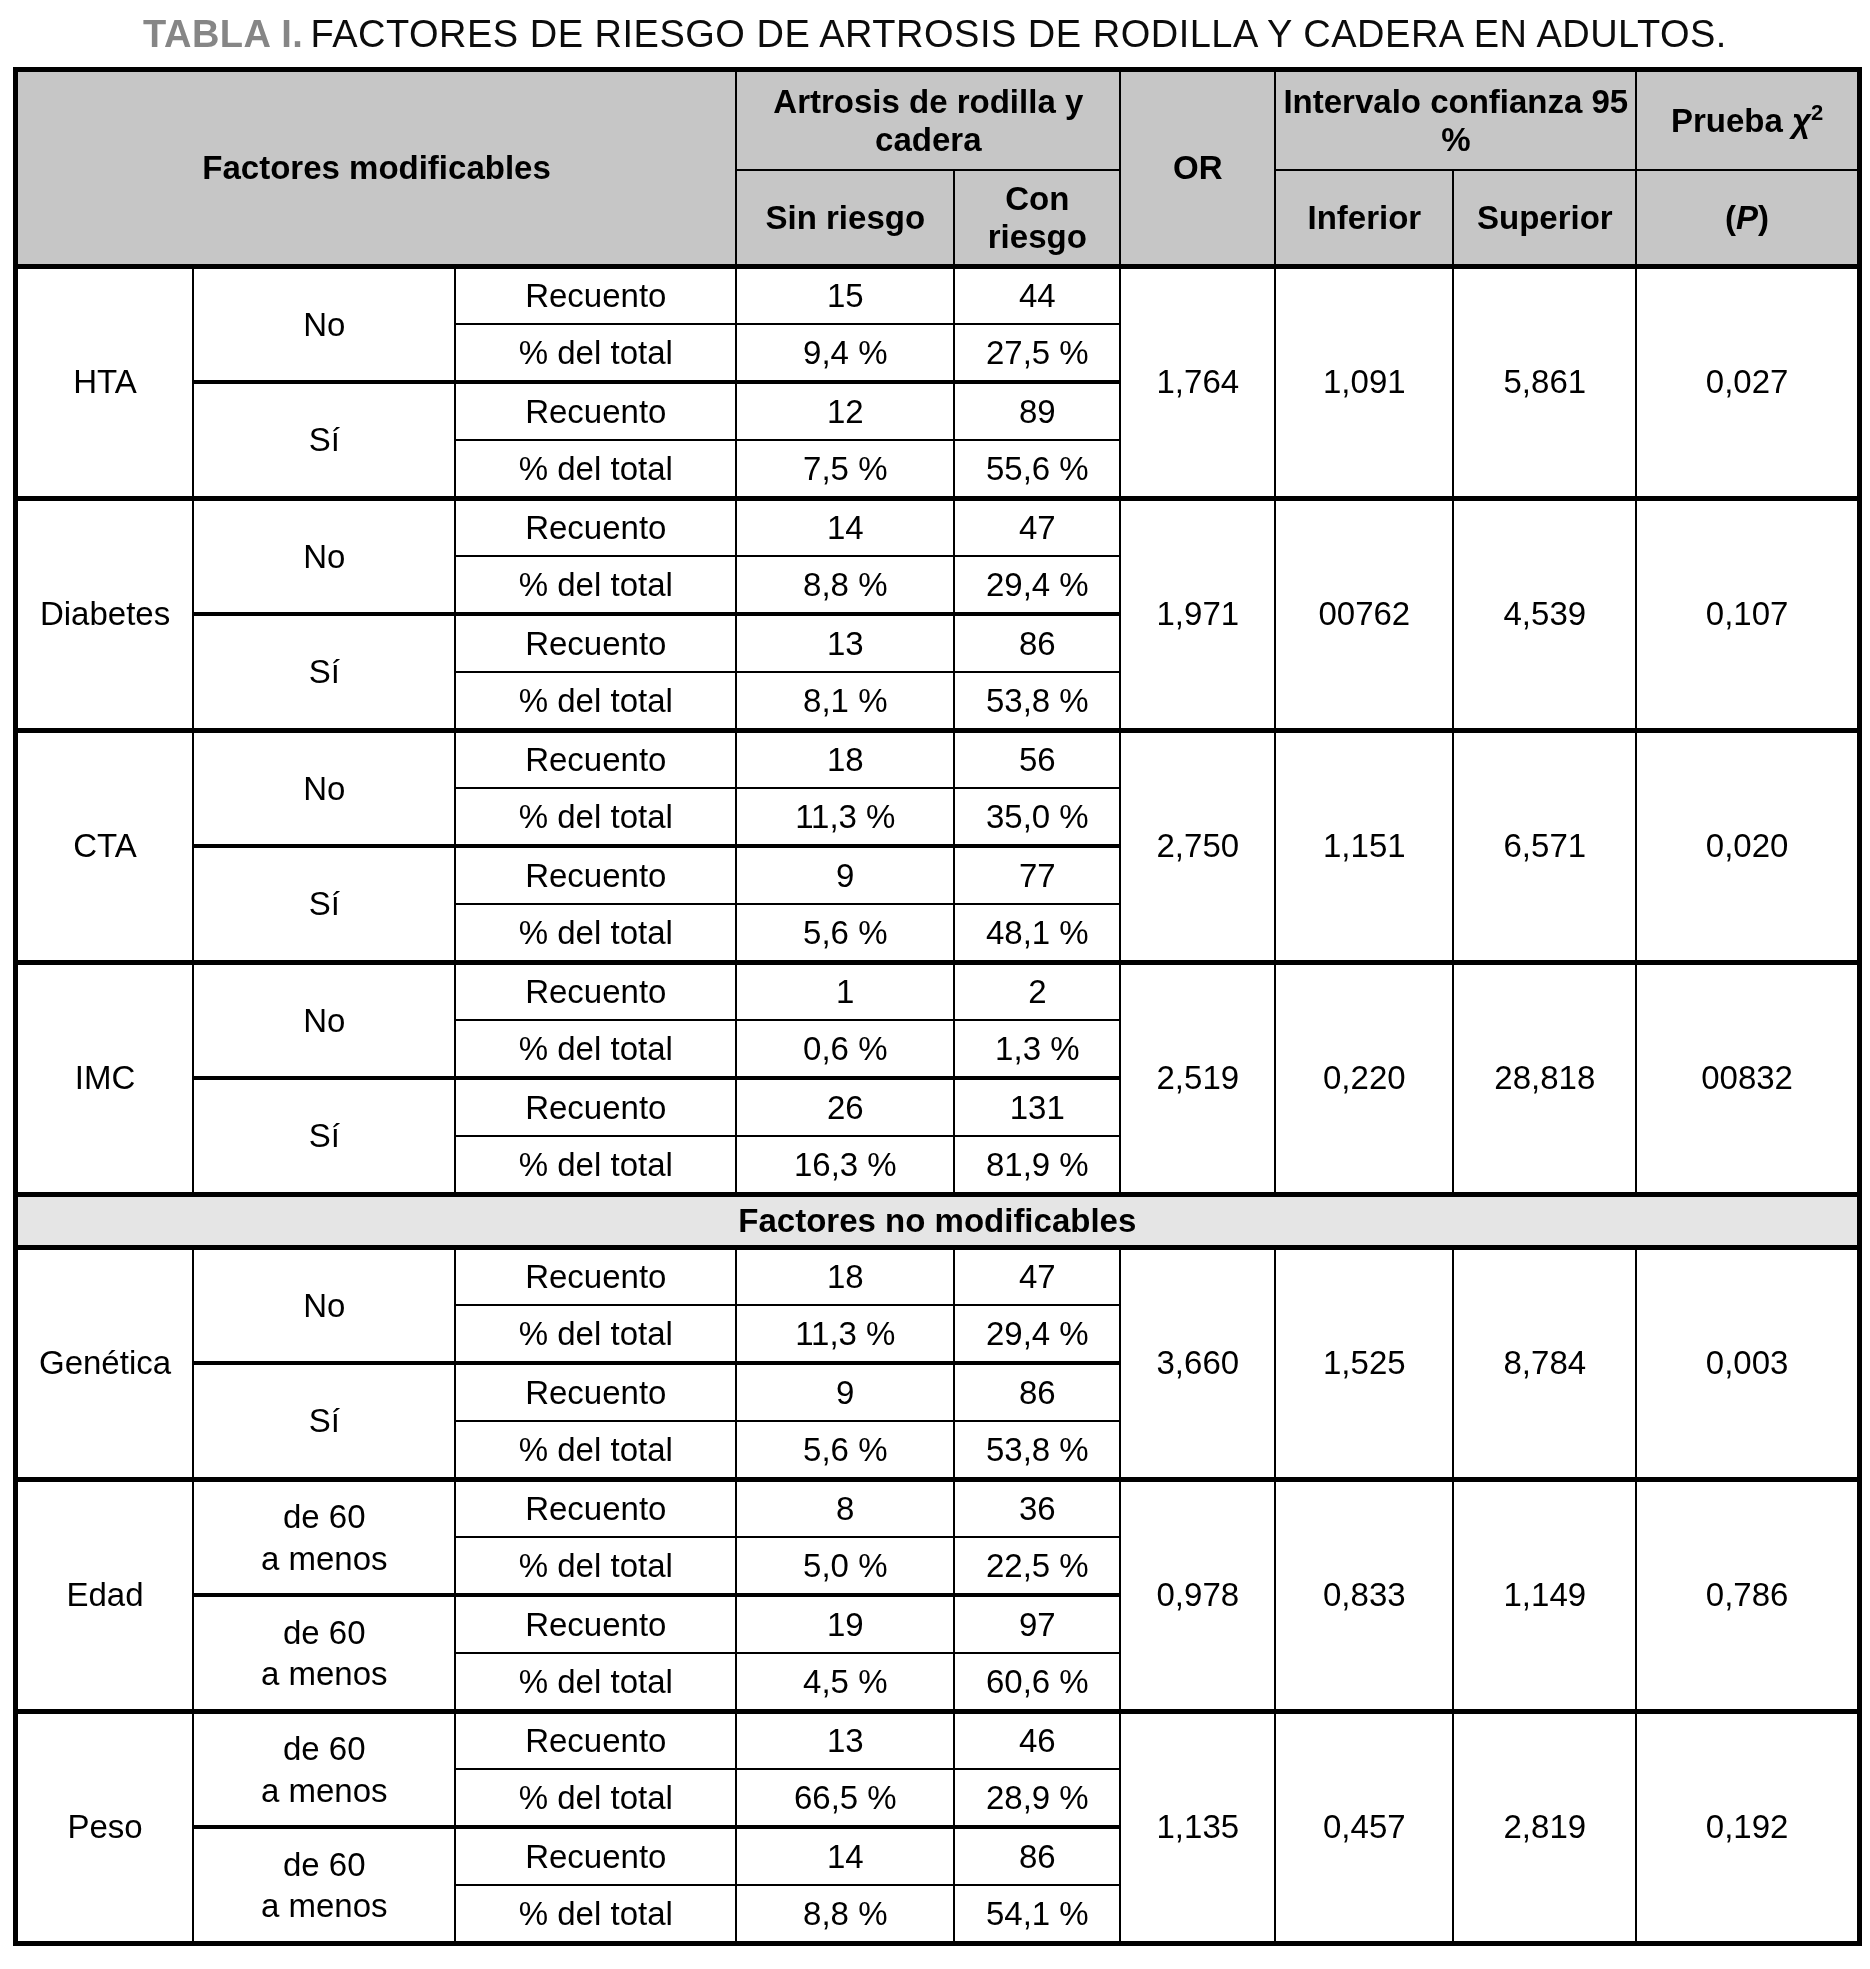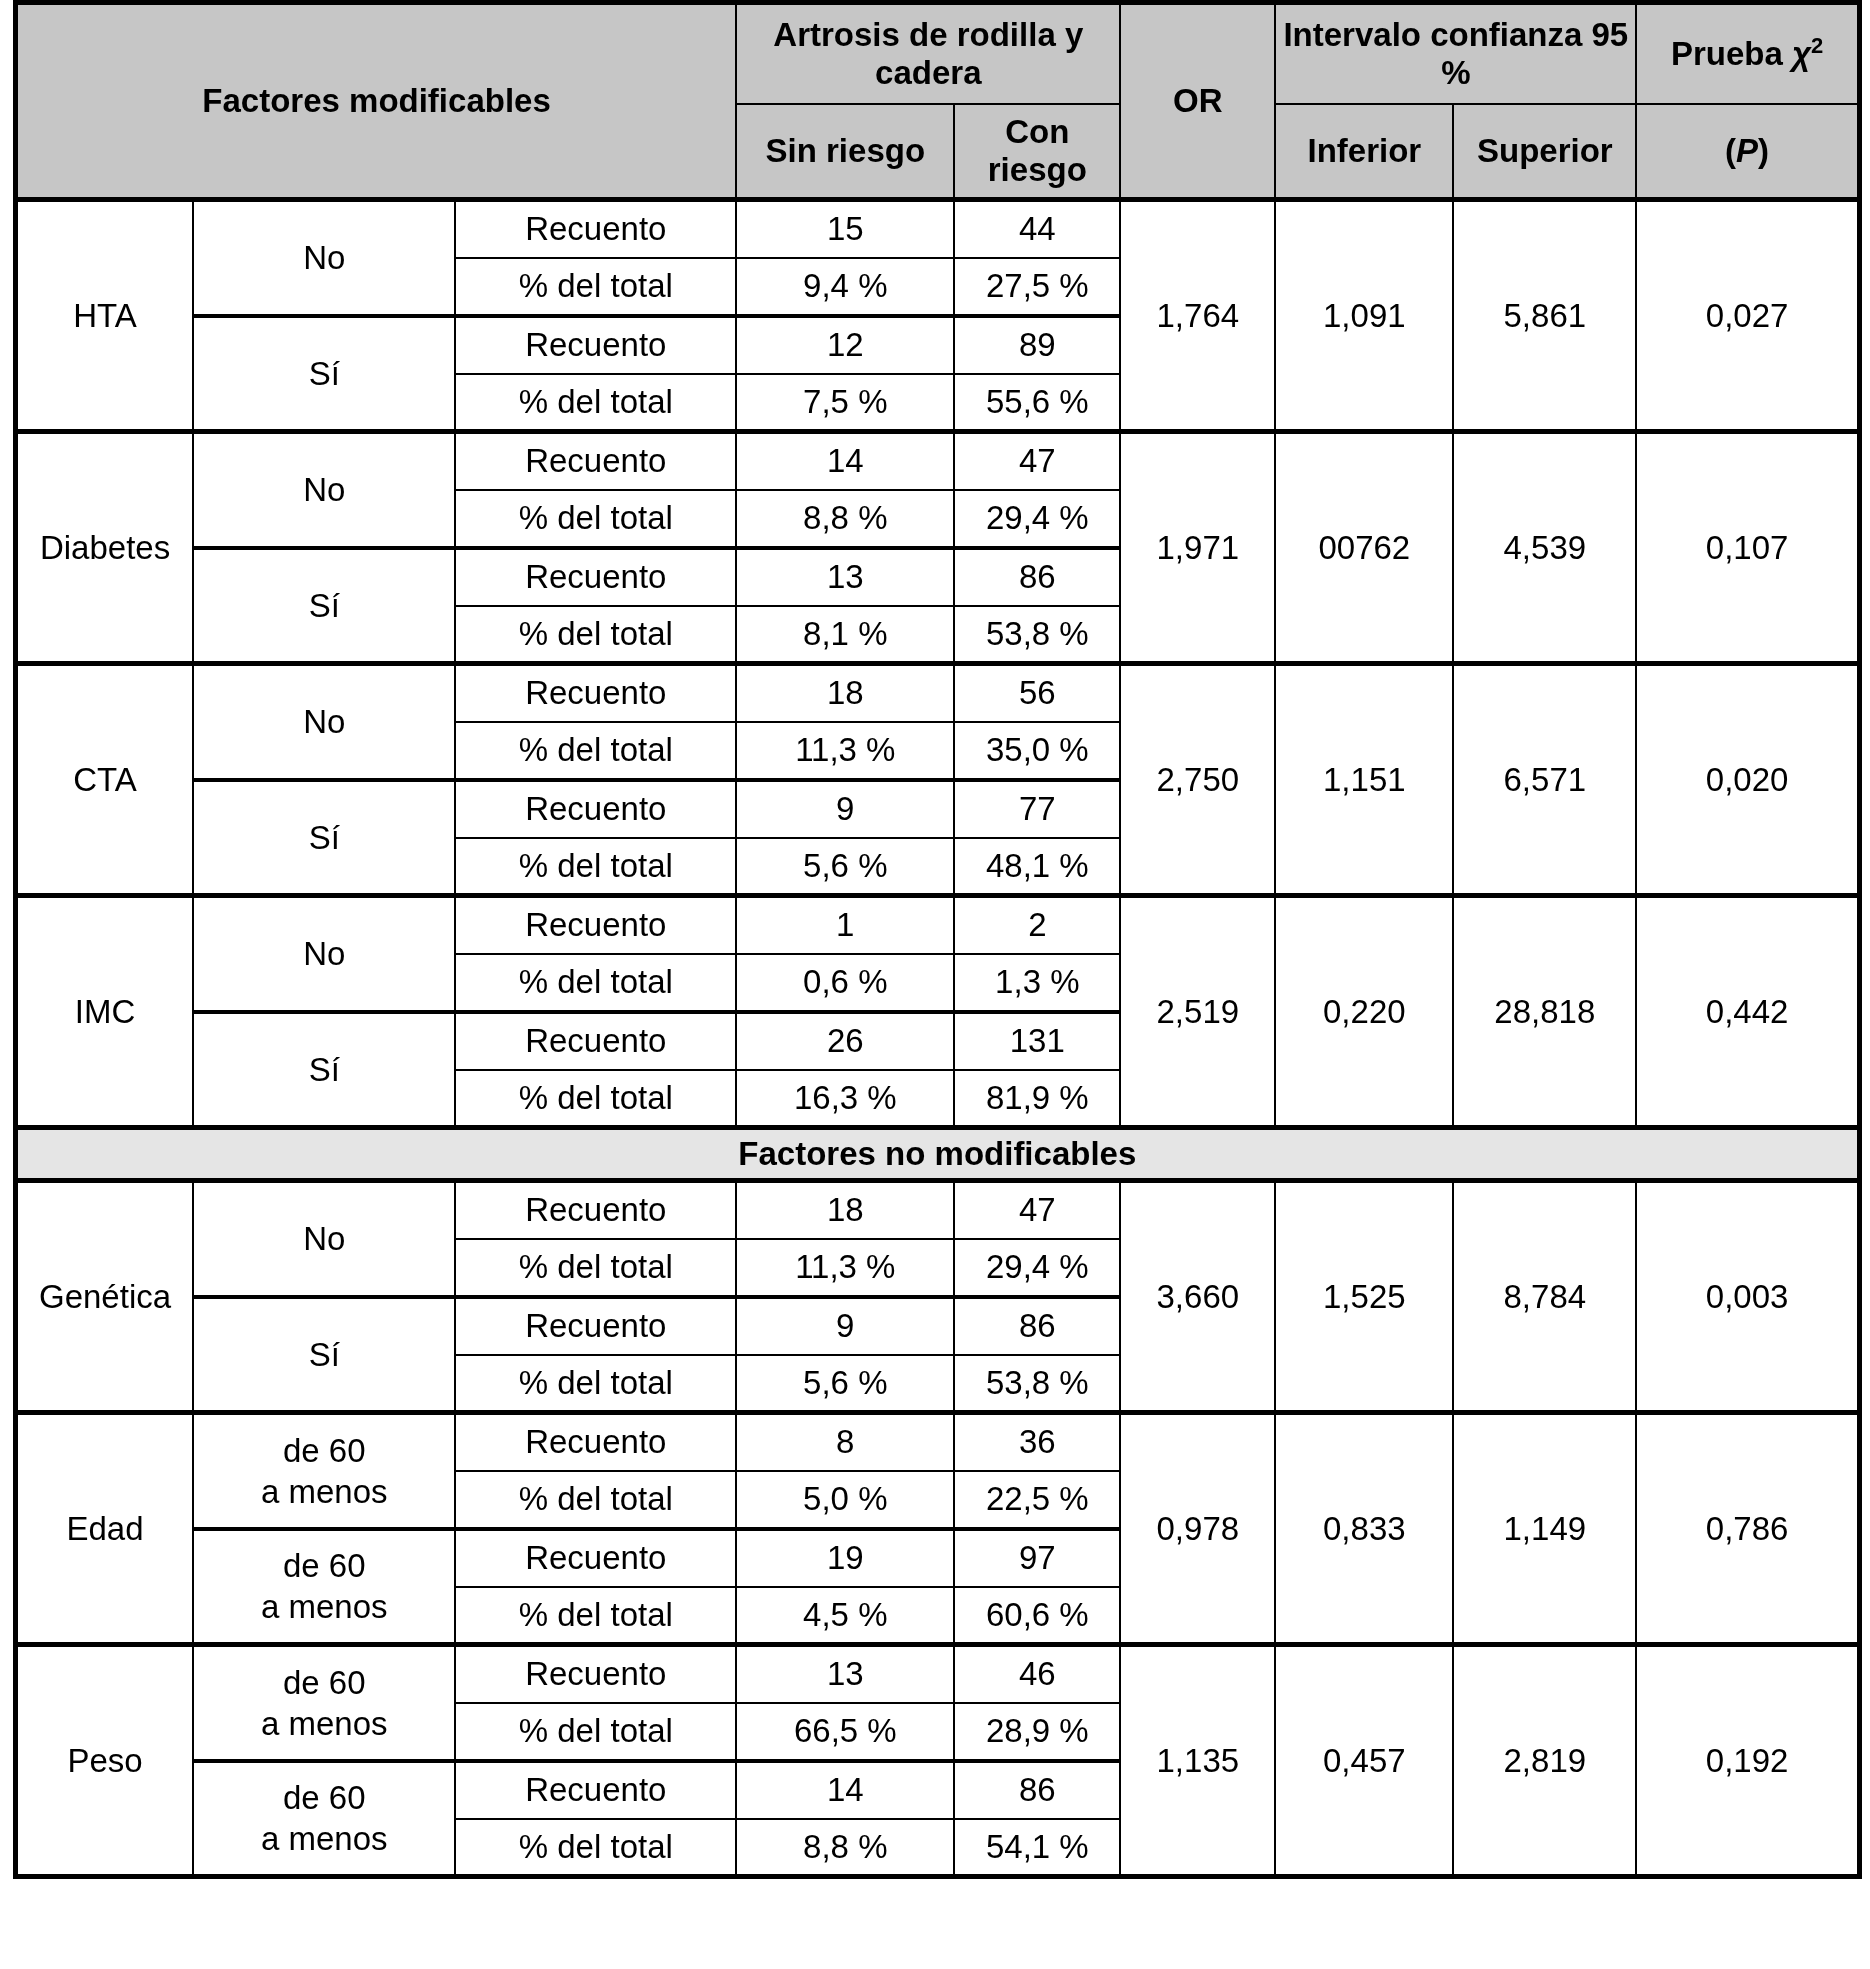--- a/index.html
+++ b/index.html
@@ -61,20 +61,23 @@
 
   td.level { white-space: pre-line; line-height: 1.25; }
   .it { font-style: italic; }
   sup.exp { font-size: 22px; vertical-align: super; line-height: 0; }
 </style>
 </head>
 <body>
 
 <div class="page">
 
+  <div class="title">
+    <span class="tlabel">TABLA I.</span><span class="ttext">FACTORES DE RIESGO DE ARTROSIS DE RODILLA Y CADERA EN ADULTOS.</span>
+  </div>
 
   <table class="riskgrid">
     <colgroup>
       <col style="width:178px">
         <col style="width:262px">
         <col style="width:281px">
       <col style="width:218px">
         <col style="width:166px">
         <col style="width:155px">
       <col style="width:178px">
@@ -184,21 +187,21 @@
 
     <tr class="datarow g-top">
       <td class="factor" rowspan="4">IMC</td>
       <td class="level" rowspan="2">No</td>
       <td class="metric">Recuento</td>
       <td class="num">1</td>
       <td class="num">2</td>
       <td class="num" rowspan="4">2,519</td>
       <td class="num" rowspan="4">0,220</td>
       <td class="num" rowspan="4">28,818</td>
-      <td class="num" rowspan="4">0,442</td>
+      <td class="num" rowspan="4">00832</td>
     </tr>
     <tr class="datarow">
       <td class="metric">% del total</td>
       <td class="num">0,6 %</td>
       <td class="num">1,3 %</td>
     </tr>
     <tr class="datarow lvl2">
       <td class="level" rowspan="2">Sí</td>
       <td class="metric">Recuento</td>
       <td class="num">26</td>

